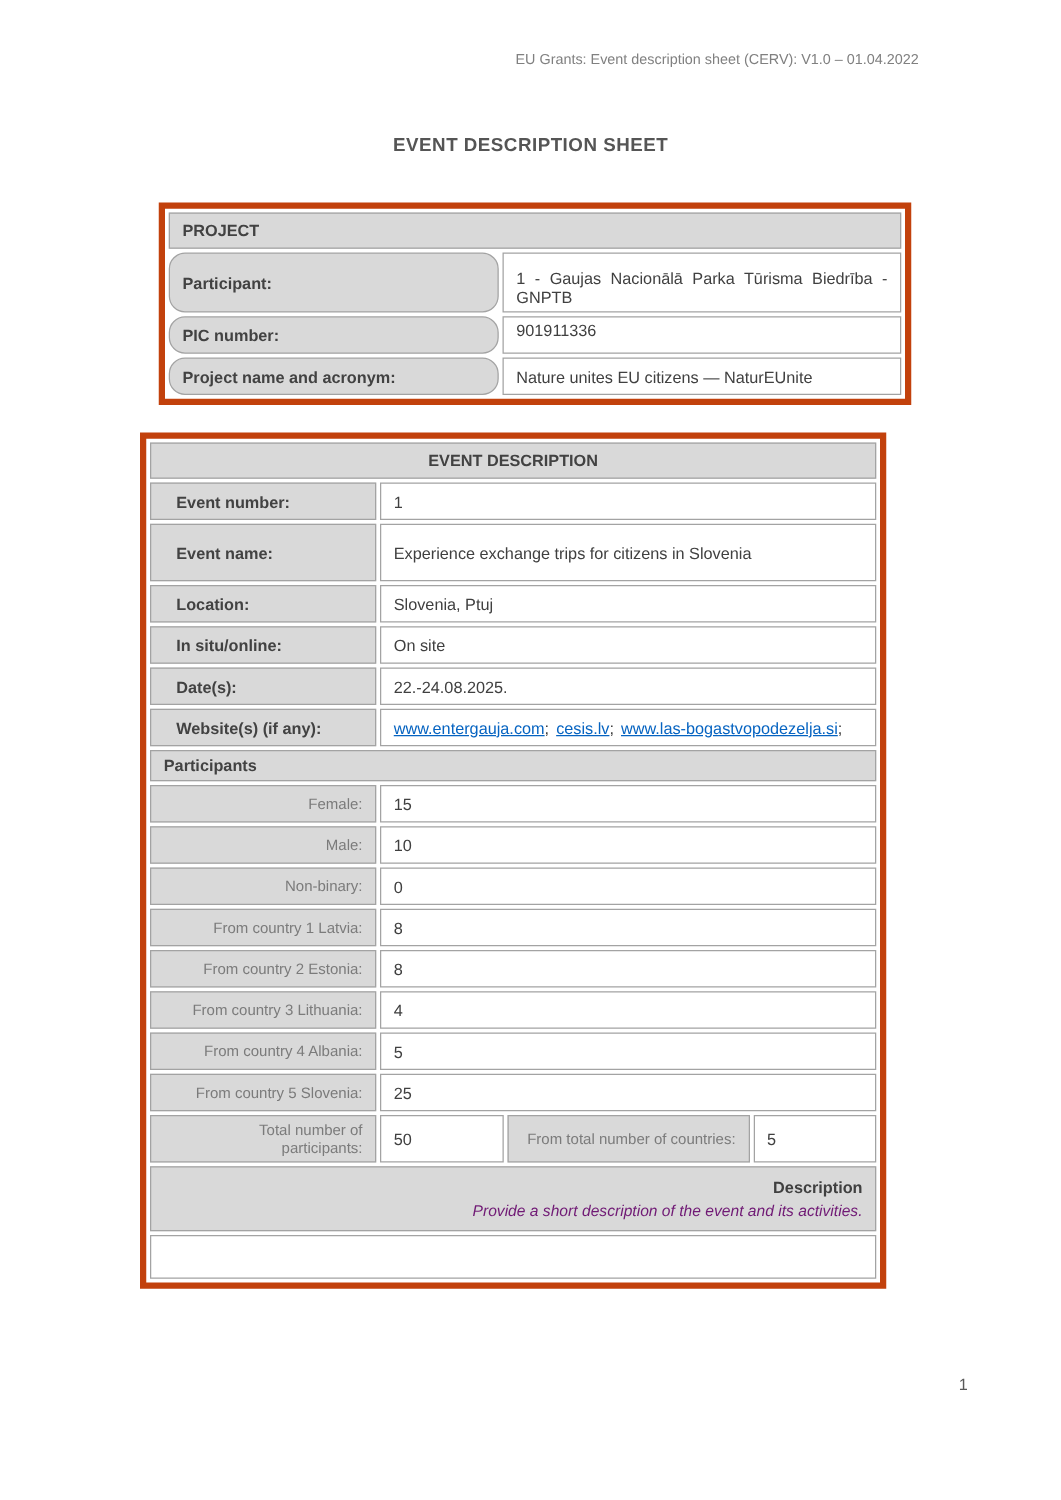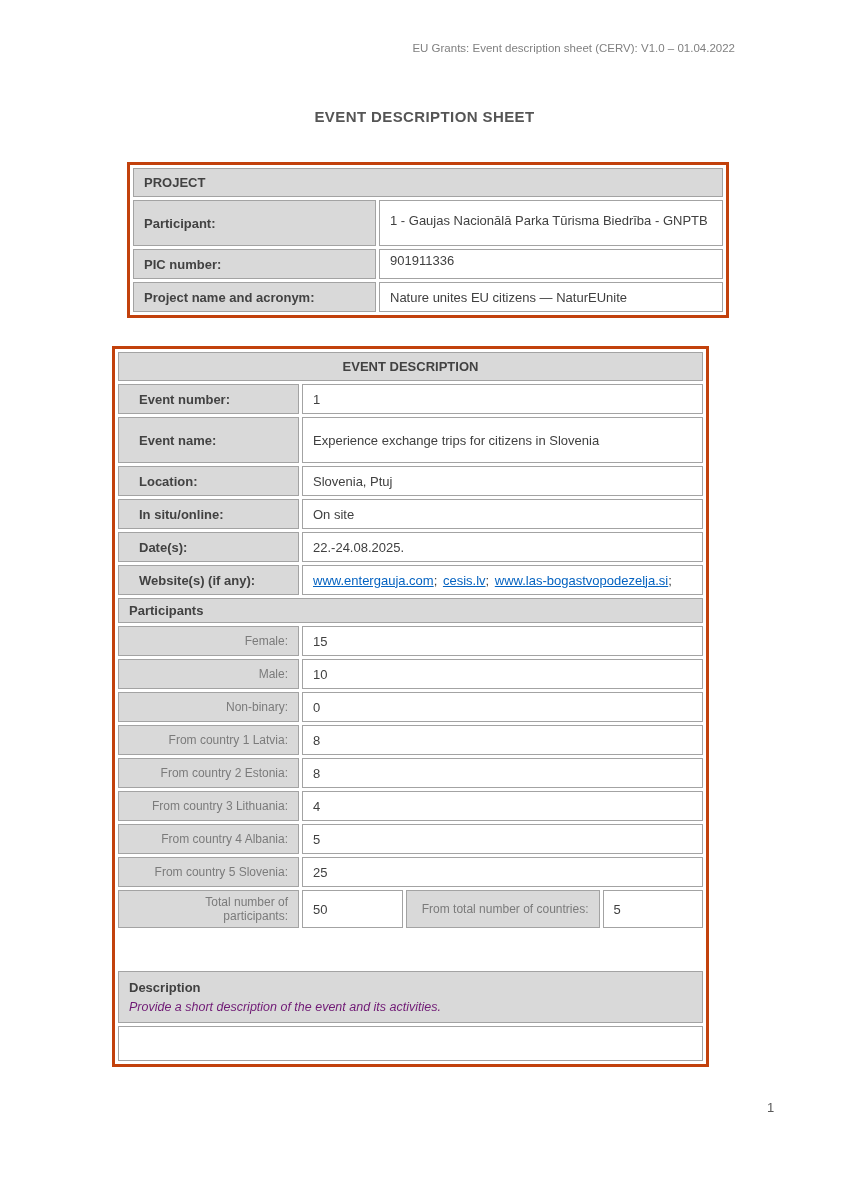--- a/index.html
+++ b/index.html
@@ -19,21 +19,21 @@
   }
   .doc-title {
     position:absolute; top:108px; left:0; width:100%;
     text-align:center;
     font-size:15px; font-weight:bold; color:#555555;
     letter-spacing:.4px;
   }
   
   .tbl {
     position:absolute;
-    border:3px solid #c2410c;
+    border:5px solid #c2410c;
     padding:3px;
     display:flex; flex-direction:column; gap:3px;
     background:#ffffff;
   }
   .tbl-project { top:162px; left:127px; width:602px; }
   .tbl-event   { top:346px; left:112px; width:597px; }
   .row { display:flex; gap:3px; }
   .cell {
     border:1px solid #a3a3a3;
     display:flex; align-items:center;
@@ -46,37 +46,37 @@
   .cell.lbl  { font-weight:bold; color:#424242; }
   .cell.val  { color:#404040; flex:1; }
   .cell.full { flex:1; }
   .cell.top  { align-items:flex-start; }
   .cell.center-text { justify-content:center; }
   .cell.sub-lbl {
     justify-content:flex-end; text-align:right;
     font-weight:normal; color:#7b7b7b; font-size:12px;
   }
   
-  .w-proj-lbl { width:243px; flex:none; }
+  .w-proj-lbl { width:264px; flex:none;border-radius:13px; }
   .w-evt-lbl  { width:181px; flex:none;padding-left:20px; }
   .w-total-val1 { width:108px; flex:none; }
   .w-total-lbl2 { width:194px; flex:none; }
   
   .h-hdr      { min-height:29px; }
   .h-tall46   { min-height:46px; }
   .h-tall51   { min-height:51px; }
   .h-sub      { min-height:30px; }
   .h-part-hdr { min-height:23px; }
   .h-desc     { min-height:52px; }
   .h-empty    { min-height:35px; }
   .justify { text-align:justify; text-align-last:left; display:block; padding-top:8px; }
   .justify-inner { text-align:justify; }
   .link { color:#0563c1; text-decoration:underline; }
   .sep { color:#404040; margin-right:2px; }
-  .desc-cell { display:flex; flex-direction:column; align-items:flex-start; justify-content:center; gap:5px;margin-top:40px; }
+  .desc-cell { display:flex; flex-direction:column; align-items:flex-end; justify-content:center; gap:5px; }
   .desc-hint { font-style:italic; font-weight:normal; color:#701a75; font-size:12.5px; }
   .page-number {
     position:absolute; top:1100px; left:767px;
     font-size:13px; color:#595959;
   }
 </style>
 </head>
 <body>
 
 <div class="page">

